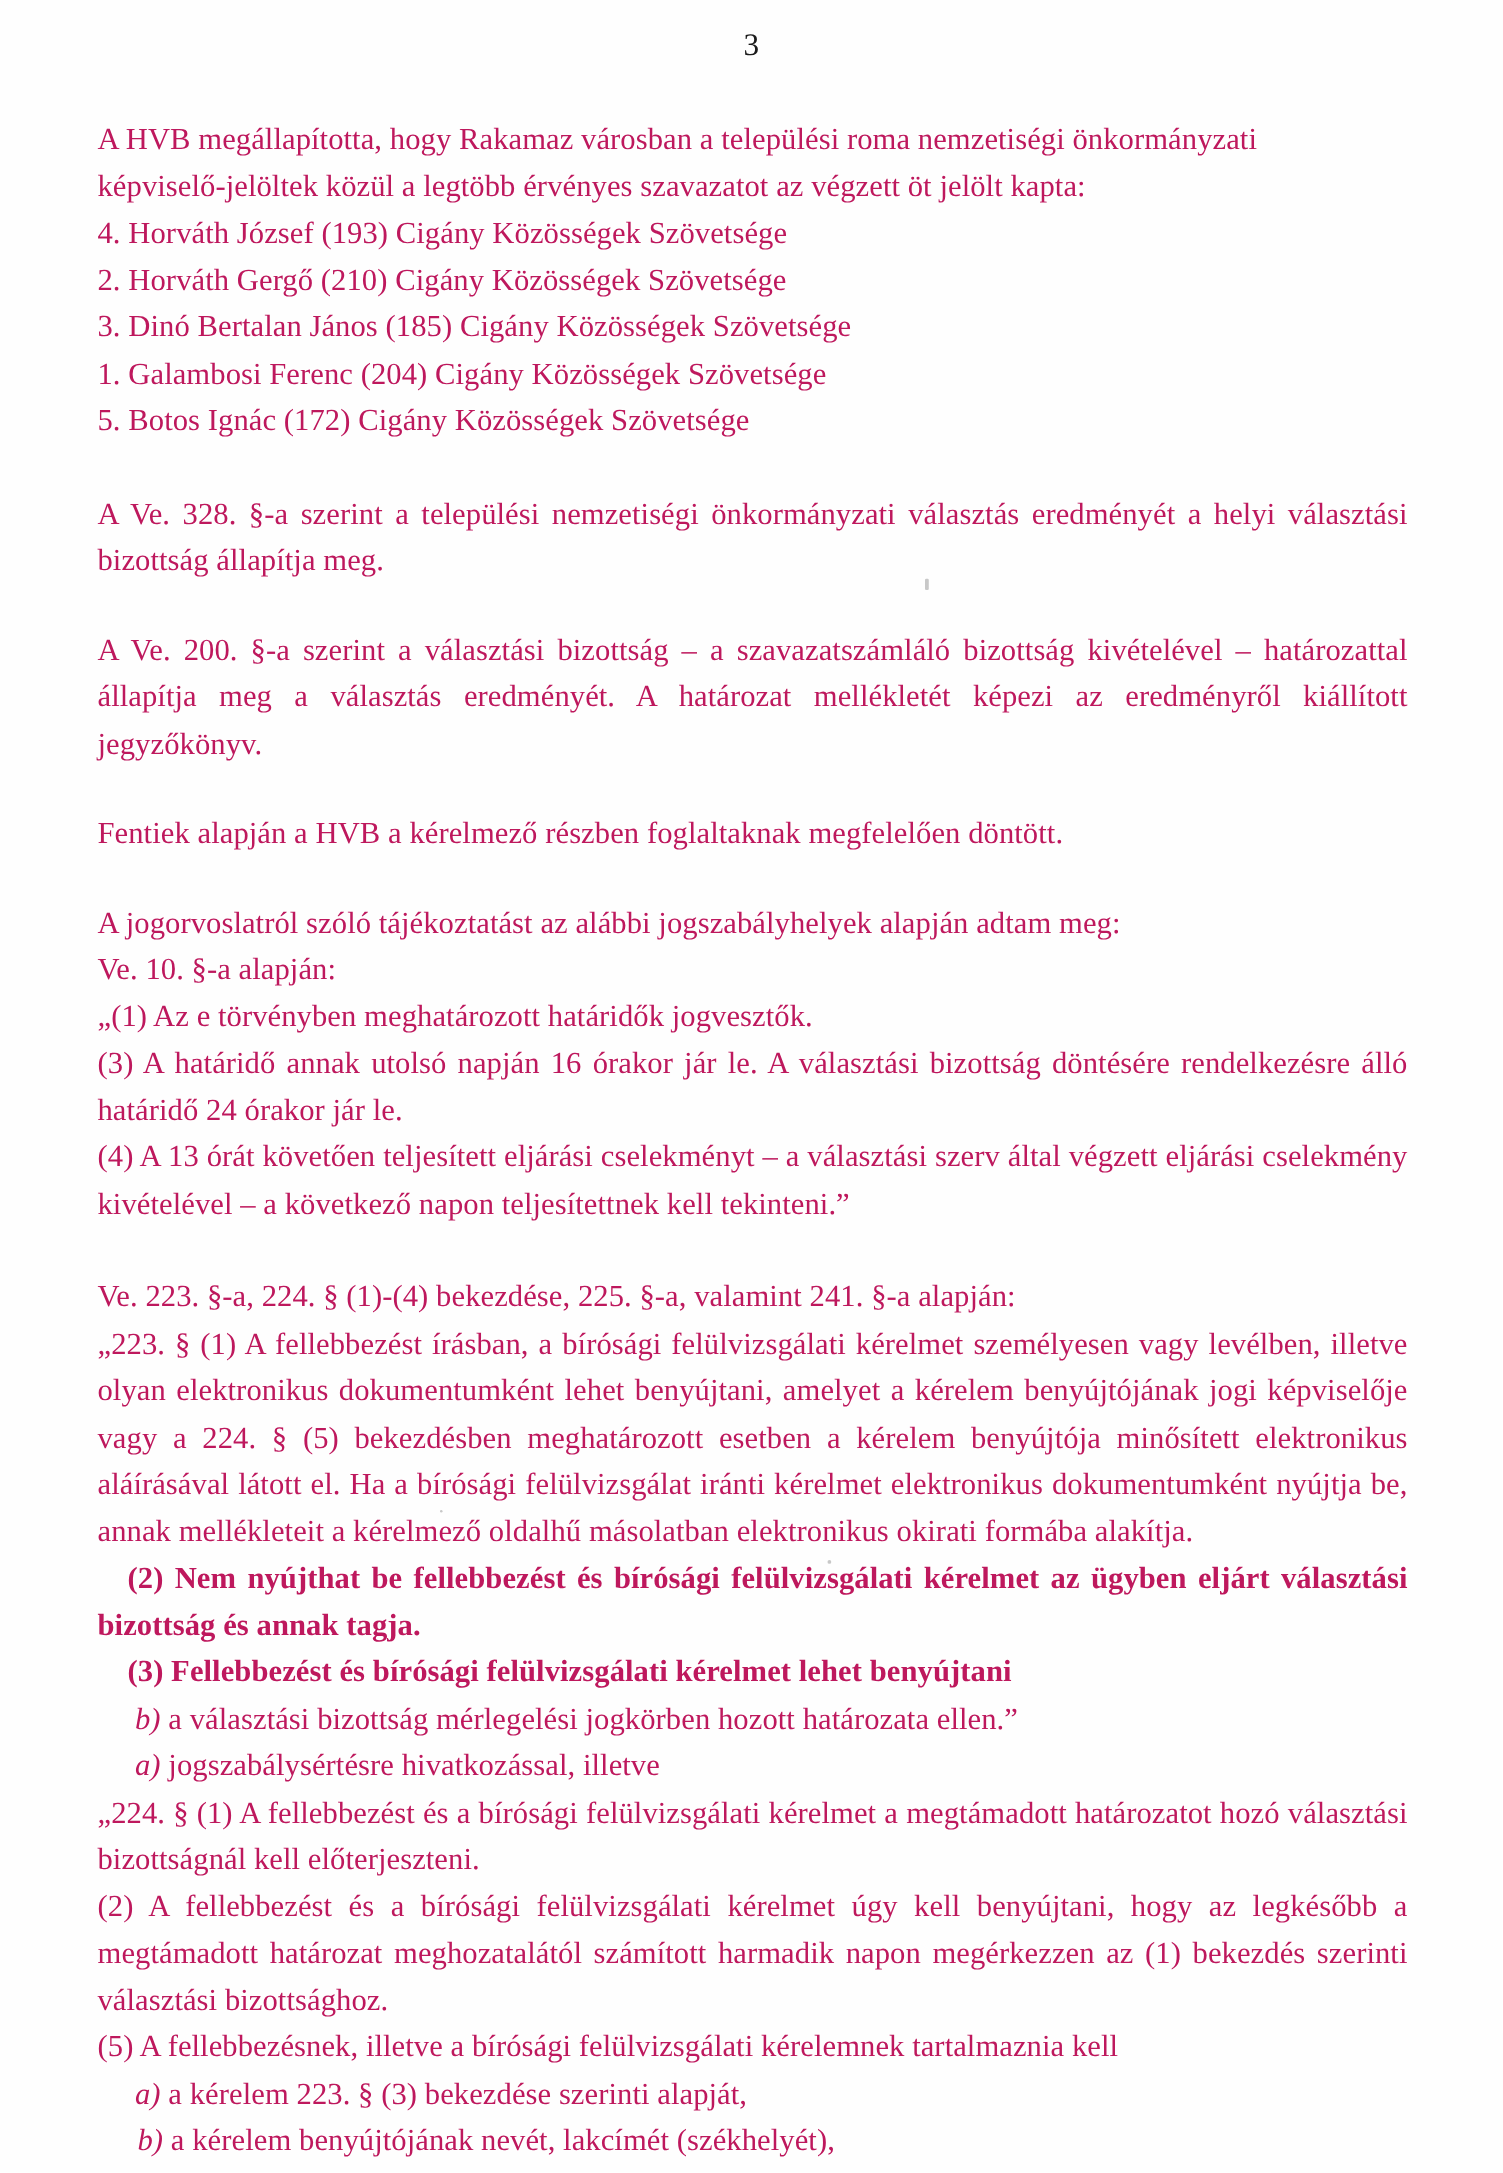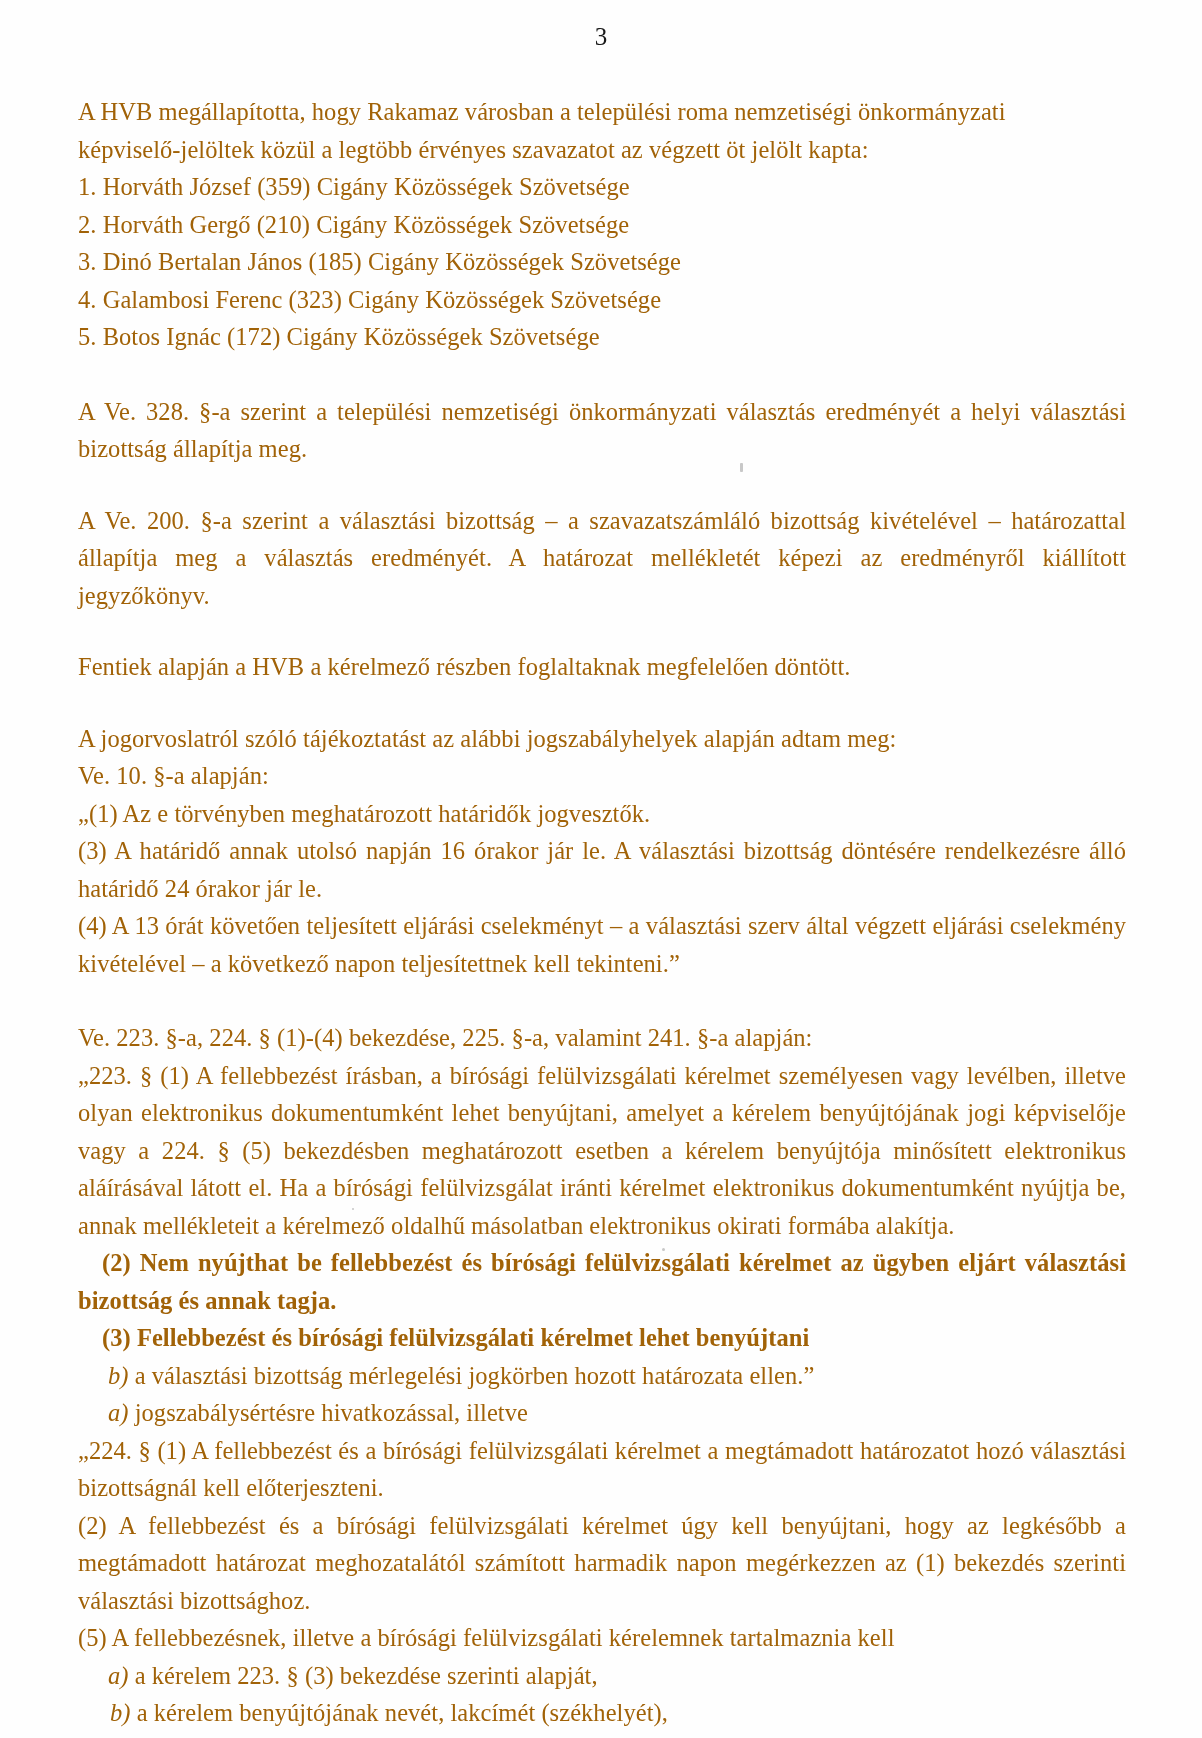--- a/index.html
+++ b/index.html
@@ -36,21 +36,21 @@
     left: 78px;
     top: 93px;
     width: 1048px;
   }
 
   
   p {
     margin: 0;
     font-size: 24.5px;
     line-height: 37.5px;
-    color: #a16207;
+    color: #be185d;
     letter-spacing: 0.05px;
   }
 
   .just {
     text-align: justify;
     text-justify: inter-word;
   }
 
   .left {
     text-align: left;
@@ -90,24 +90,24 @@
 
 <div class="page">
 
   <div class="page-number">3</div>
 
   <div class="content">
 
     <p class="left">A HVB megállapította, hogy Rakamaz városban a települési roma nemzetiségi önkormányzati</p>
     <p class="left">képviselő-jelöltek közül a legtöbb érvényes szavazatot az végzett öt jelölt kapta:</p>
 
-    <p class="list-line">1. Horváth József (359) Cigány Közösségek Szövetsége</p>
+    <p class="list-line">4. Horváth József (193) Cigány Közösségek Szövetsége</p>
     <p class="list-line">2. Horváth Gergő (210) Cigány Közösségek Szövetsége</p>
     <p class="list-line">3. Dinó Bertalan János (185) Cigány Közösségek Szövetsége</p>
-    <p class="list-line">4. Galambosi Ferenc (323) Cigány Közösségek Szövetsége</p>
+    <p class="list-line">1. Galambosi Ferenc (204) Cigány Közösségek Szövetsége</p>
     <p class="list-line">5. Botos Ignác (172) Cigány Közösségek Szövetsége</p>
 
     <div class="gap-lg"></div>
 
     <p class="just">A Ve. 328. §-a szerint a települési nemzetiségi önkormányzati választás eredményét a helyi választási bizottság állapítja meg.</p>
 
     <div class="gap-md"></div>
 
     <p class="just">A Ve. 200. §-a szerint a választási bizottság – a szavazatszámláló bizottság kivételével – határozattal állapítja meg a választás eredményét. A határozat mellékletét képezi az eredményről kiállított jegyzőkönyv.</p>
 

